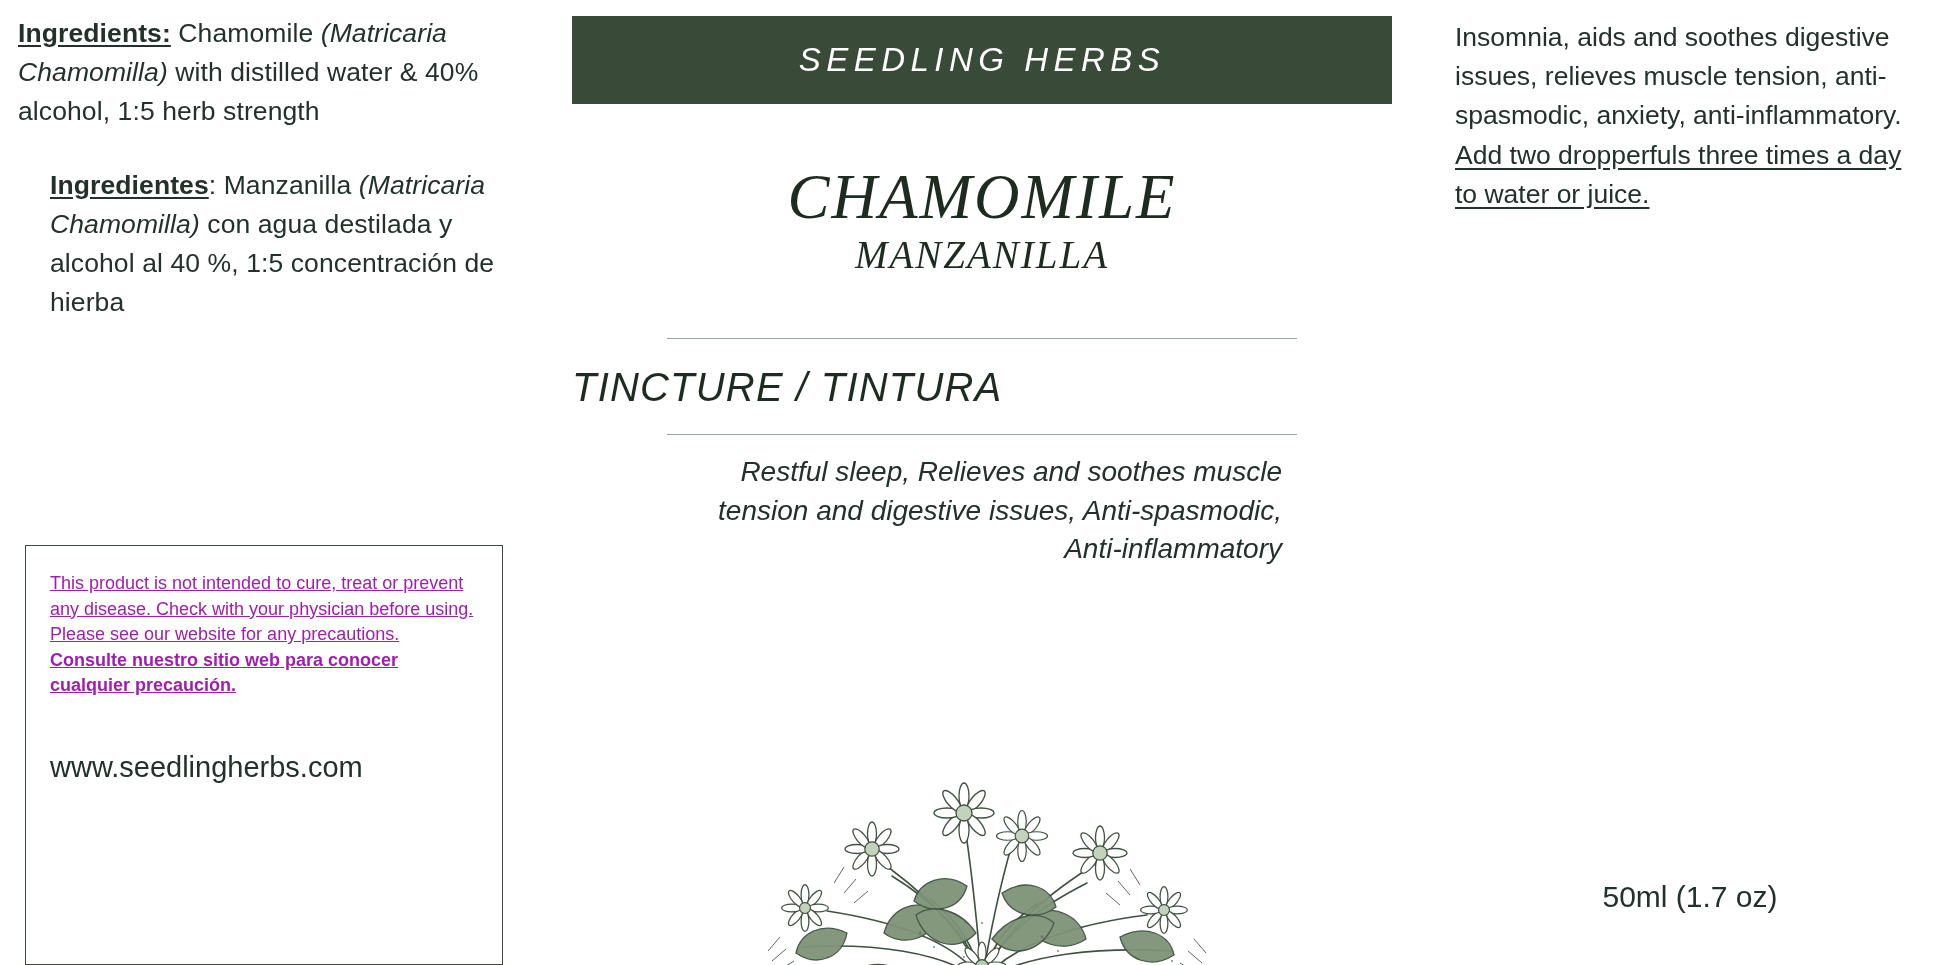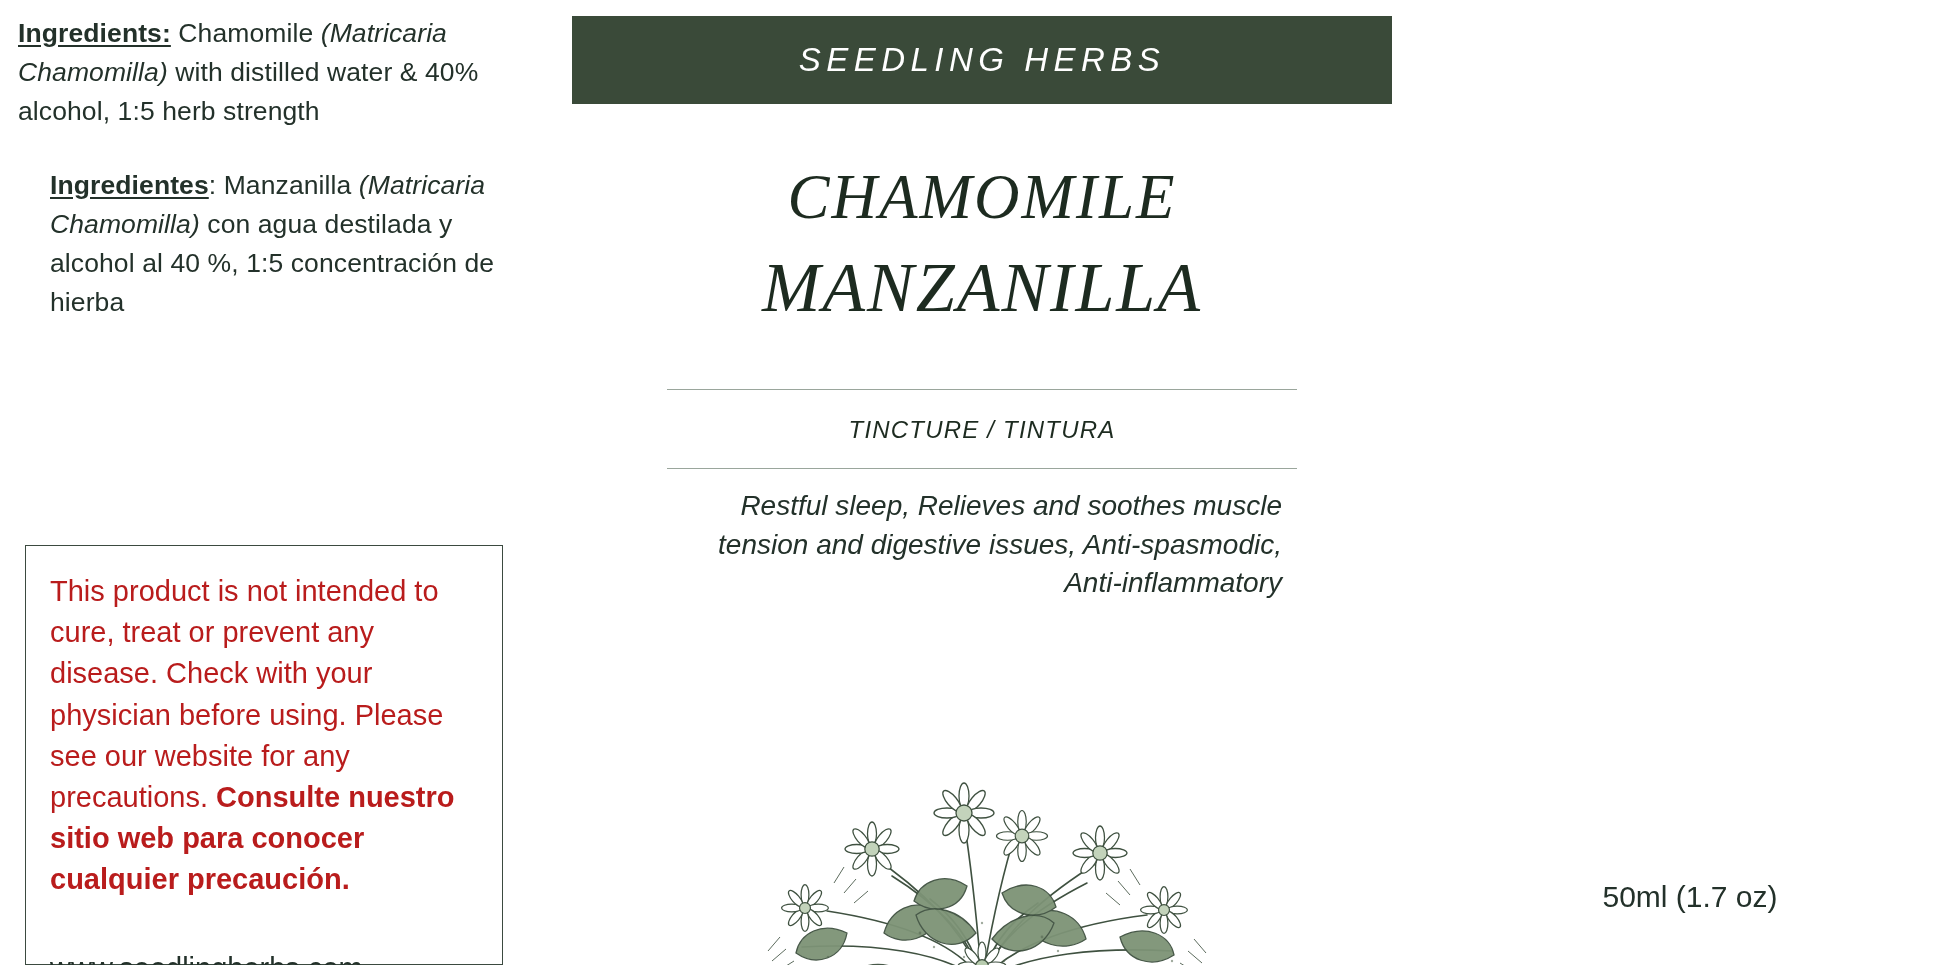--- a/index.html
+++ b/index.html
@@ -58,23 +58,24 @@
     position: absolute;
     left: 25px;
     top: 545px;
     width: 478px;
     height: 420px;
     border: 1.6px solid #3b4a40;
     box-sizing: border-box;
     padding: 25px 24px 0 24px;
   }
   .disclaimer-text {
-    font-size: 29px;
+    font-size: 18px;
     line-height: 1.42;
-    color: #b91c1c;
+    color: #a21caf;
+    text-decoration: underline;
   }
   .disclaimer-text .bold-es {
     font-weight: 700;
   }
   .website {
     margin-top: 52px;
     font-size: 29px;
     color: #23312a;
   }
 
@@ -108,38 +109,38 @@
     text-align: center;
     font-family: "Liberation Serif", serif;
     color: #1d2b20;
   }
   .product-names .en {
     font-size: 63px;
     letter-spacing: 2px;
     line-height: 1.12;
   }
   .product-names .es {
-    font-size: 70px;
+    font-size: 39px;
     letter-spacing: 2px;
     line-height: 1.12;
-    margin-top: 16px;
+    margin-top: 0;
   }
 
   .rule {
     width: 630px;
     height: 1px;
     background: #9aa69c;
     margin: 0 auto;
   }
   .rule.top { margin-top: 62px; }
   .rule.bottom { margin-top: 0; }
 
   .form-type {
-    text-align: center;
-    font-size: 24px;
+    text-align: left;
+    font-size: 40px;
     letter-spacing: 1.2px;
     padding: 26px 0 24px 0;
     color: #1d2b20;
   }
 
   .benefits {
     margin: 18px auto 0 auto;
     width: 600px;
     text-align: right;
     font-size: 28px;
@@ -379,18 +380,22 @@
             <circle cx="392" cy="286" r="1.2"></circle>
           <circle cx="432" cy="290" r="1.2"></circle>
             <circle cx="256" cy="286" r="1.2"></circle>
           <circle cx="600" cy="290" r="1.2"></circle>
         </g>
       </svg>
     </div>
   </div>
 
   <div class="right-panel">
+    <div class="uses-block en">
+      <span>Insomnia, aids and soothes digestive issues, relieves muscle tension, anti-spasmodic, anxiety, anti-inflammatory.</span>
+      <span class="dose">Add two dropperfuls three times a day to water or juice.</span>
+    </div>
 
 
     <div class="net-weight">50ml (1.7 oz)</div>
   </div>
 
 </div>
 
 </body></html>

